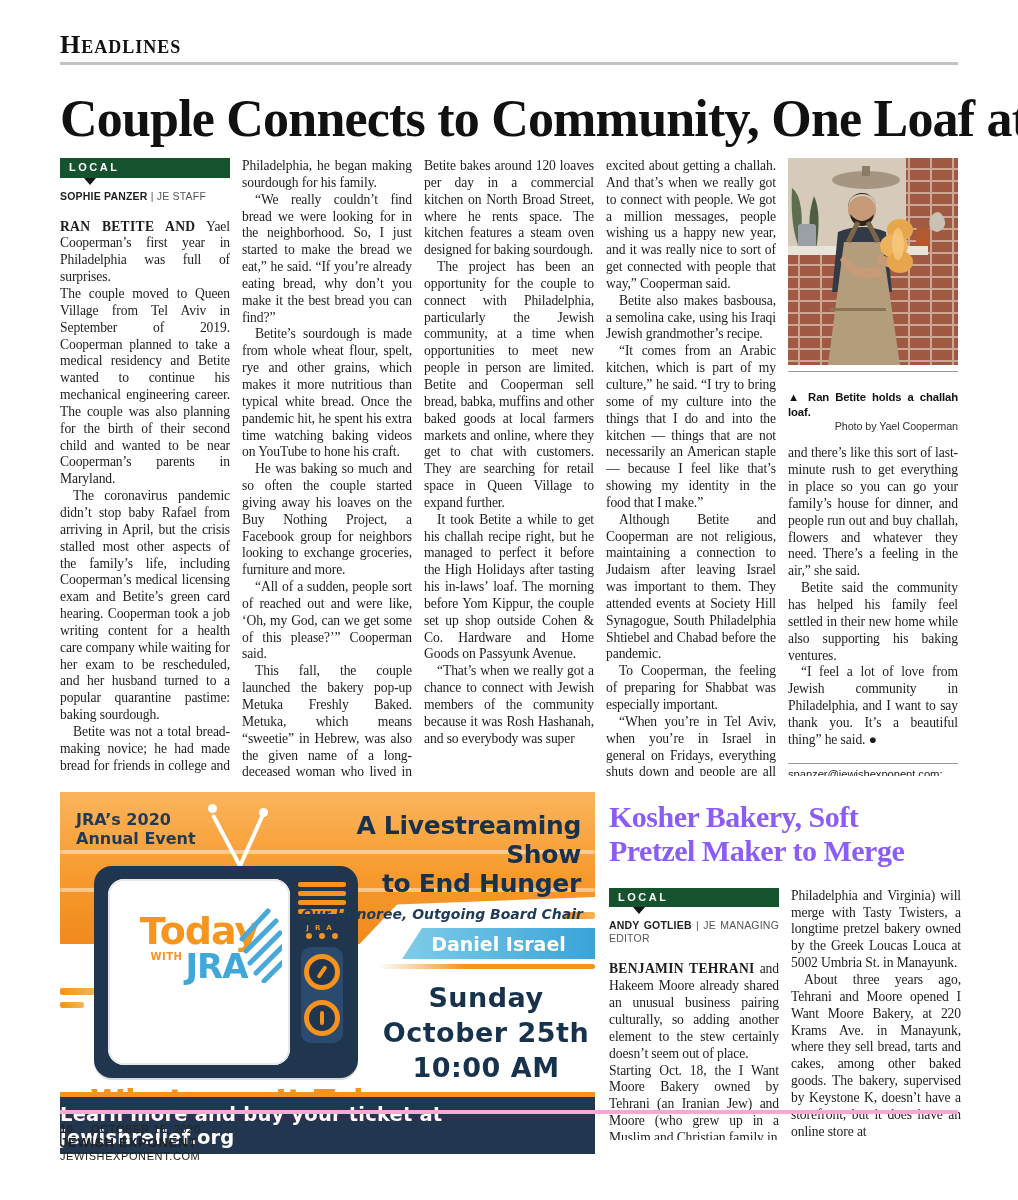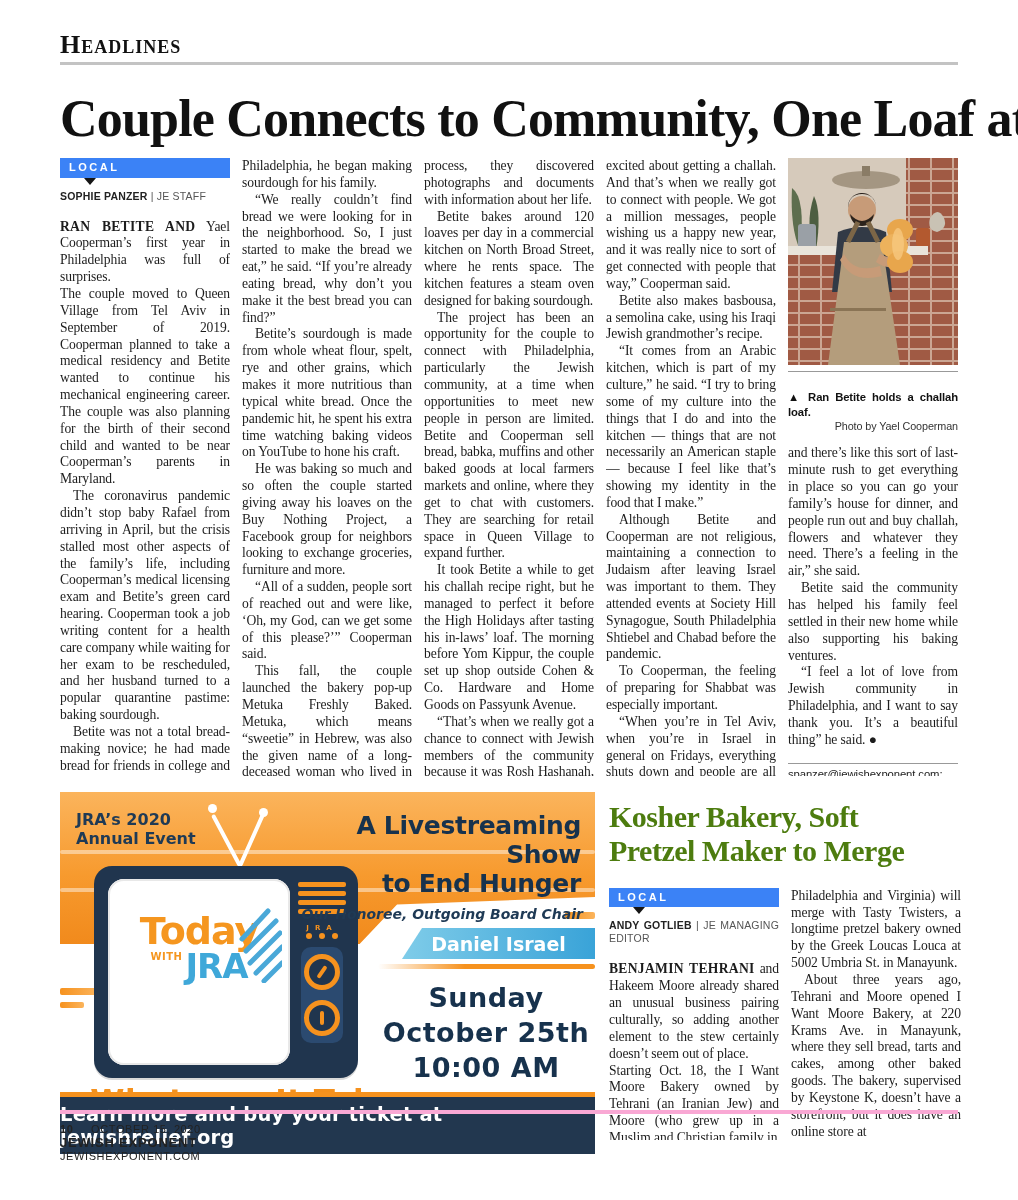--- a/index.html
+++ b/index.html
@@ -12,21 +12,21 @@
 
   .headline1{font-size:52px;font-weight:700;text-align:center;letter-spacing:-0.8px;margin:24px 0 10px 0;color:#111;white-space:nowrap;}
 
   
   .cols{display:flex;gap:12px;height:618px;overflow:hidden;margin-top:6px;}
   .col{flex:0 0 170px;width:170px;overflow:hidden;font-size:13.6px;line-height:1.24;text-align:justify;letter-spacing:-0.1px;}
   .col p{margin:0;}
   .col .body p + p{text-indent:13px;}
   .lead-caps{font-weight:700;letter-spacing:0.3px;}
 
-  .tag{background:#3b82f6;color:#fff;font-family:"Liberation Sans",sans-serif;font-weight:700;font-size:11px;letter-spacing:2.5px;padding:3px 0 3px 9px;position:relative;margin-bottom:12px;}
+  .tag{background:#14532d;color:#fff;font-family:"Liberation Sans",sans-serif;font-weight:700;font-size:11px;letter-spacing:2.5px;padding:3px 0 3px 9px;position:relative;margin-bottom:12px;}
   .tag:after{content:"";position:absolute;left:24px;top:100%;border:6px solid transparent;border-top:7px solid #151515;}
   .byline{font-family:"Liberation Sans",sans-serif;font-size:10.5px;margin:0 0 16px 0;color:#222;letter-spacing:0.2px;}
   .byline .bname{font-weight:700;}
   .byline .brole{color:#555;}
 
   
   .photo{width:170px;height:207px;overflow:hidden;background:#cfc2b0;}
   .caption{border-top:1px solid #999;margin-top:6px;padding-top:18px;font-family:"Liberation Sans",sans-serif;font-size:11.3px;font-weight:700;color:#111;line-height:1.3;}
   .credit{font-family:"Liberation Sans",sans-serif;font-size:10.8px;font-weight:400;color:#333;text-align:right;line-height:1.3;}
   .after-photo{margin-top:12px;}
@@ -67,21 +67,21 @@
   .knob.v:after{transform:translate(-50%,-50%) rotate(0deg);}
   .honoree{position:absolute;right:12px;top:114px;color:#1f3a55;font-style:italic;font-weight:700;font-size:14px;text-align:right;}
   .banner{position:absolute;left:342px;top:136px;width:193px;height:31px;background:linear-gradient(90deg,#7fccе9,#39a3d8);background:linear-gradient(90deg,#7fcce9,#39a3d8);clip-path:polygon(20px 0,100% 0,100% 100%,0 100%);display:flex;align-items:center;justify-content:center;color:#ffffff;font-weight:700;font-size:19px;}
   .swoosh{position:absolute;left:318px;top:172px;width:217px;height:5px;background:linear-gradient(90deg,rgba(246,146,30,0),#f6921e 40%,#f6921e);border-radius:3px;}
   .ad-date{position:absolute;left:320px;top:188px;width:212px;text-align:center;color:#17324d;font-weight:700;font-size:27px;line-height:1.3;letter-spacing:0.5px;}
   .tagline{position:absolute;left:12px;top:290px;width:360px;text-align:center;color:#f5911d;font-weight:700;font-size:31px;letter-spacing:0.5px;}
   .cta{position:absolute;left:0;bottom:0;width:100%;height:57px;background:#22374f;border-top:5px solid #f6921e;display:flex;align-items:center;justify-content:center;color:#ffffff;font-weight:700;font-size:19.5px;letter-spacing:0.2px;}
 
   
   .art2{flex:1;}
-  .headline2{font-size:30px;font-weight:700;line-height:1.13;letter-spacing:-0.5px;color:#4d7c0f;margin:8px 0 20px 0;}
+  .headline2{font-size:30px;font-weight:700;line-height:1.13;letter-spacing:-0.5px;color:#8b5cf6;margin:8px 0 20px 0;}
   .art2-cols{display:flex;gap:12px;height:252px;overflow:hidden;}
 
   
   .pfooter{position:absolute;left:60px;right:60px;bottom:38px;border-top:4px solid #f9a8d4;padding-top:9px;display:flex;justify-content:space-between;align-items:flex-start;font-family:"Liberation Sans",sans-serif;font-size:11px;letter-spacing:0.6px;color:#222;flex-direction:column;}
   .pfooter .pnum{font-weight:700;margin-right:14px;}
   .pfooter .center{font-weight:700;font-size:13px;letter-spacing:0.8px;}
 </style>
 </head>
 <body>
 
@@ -112,21 +112,20 @@
           <p>“We really couldn’t find bread we were looking for in the neighborhood. So, I just started to make the bread we eat,” he said. “If you’re already eating bread, why don’t you make it the best bread you can find?”</p>
           <p>Betite’s sourdough is made from whole wheat flour, spelt, rye and other grains, which makes it more nutritious than typical white bread. Once the pandemic hit, he spent his extra time watching baking videos on YouTube to hone his craft.</p>
           <p>He was baking so much and so often the couple started giving away his loaves on the Buy Nothing Project, a Facebook group for neighbors looking to exchange groceries, furniture and more.</p>
           <p>“All of a sudden, people sort of reached out and were like, ‘Oh, my God, can we get some of this please?’” Cooperman said.</p>
           <p>This fall, the couple launched the bakery pop-up Metuka Freshly Baked. Metuka, which means “sweetie” in Hebrew, was also the given name of a long-deceased woman who lived in the couple’s Tel Aviv apartment before they rented it. During an intensive renovation</p>
         </div>
     </div>
 
     <div class="col">
       <div class="body">
-          <p>process, they discovered photographs and documents with information about her life.</p>
           <p>Betite bakes around 120 loaves per day in a commercial kitchen on North Broad Street, where he rents space. The kitchen features a steam oven designed for baking sourdough.</p>
           <p>The project has been an opportunity for the couple to connect with Philadelphia, particularly the Jewish community, at a time when opportunities to meet new people in person are limited. Betite and Cooperman sell bread, babka, muffins and other baked goods at local farmers markets and online, where they get to chat with customers. They are searching for retail space in Queen Village to expand further.</p>
           <p>It took Betite a while to get his challah recipe right, but he managed to perfect it before the High Holidays after tasting his in-laws’ loaf. The morning before Yom Kippur, the couple set up shop outside Cohen &amp; Co. Hardware and Home Goods on Passyunk Avenue.</p>
           <p>“That’s when we really got a chance to connect with Jewish members of the community because it was Rosh Hashanah, and so everybody was super</p>
         </div>
     </div>
 
     <div class="col">
       <div class="body">
           <p>excited about getting a challah. And that’s when we really got to connect with people. We got a million messages, people wishing us a happy new year, and it was really nice to sort of get connected with people that way,” Cooperman said.</p>

